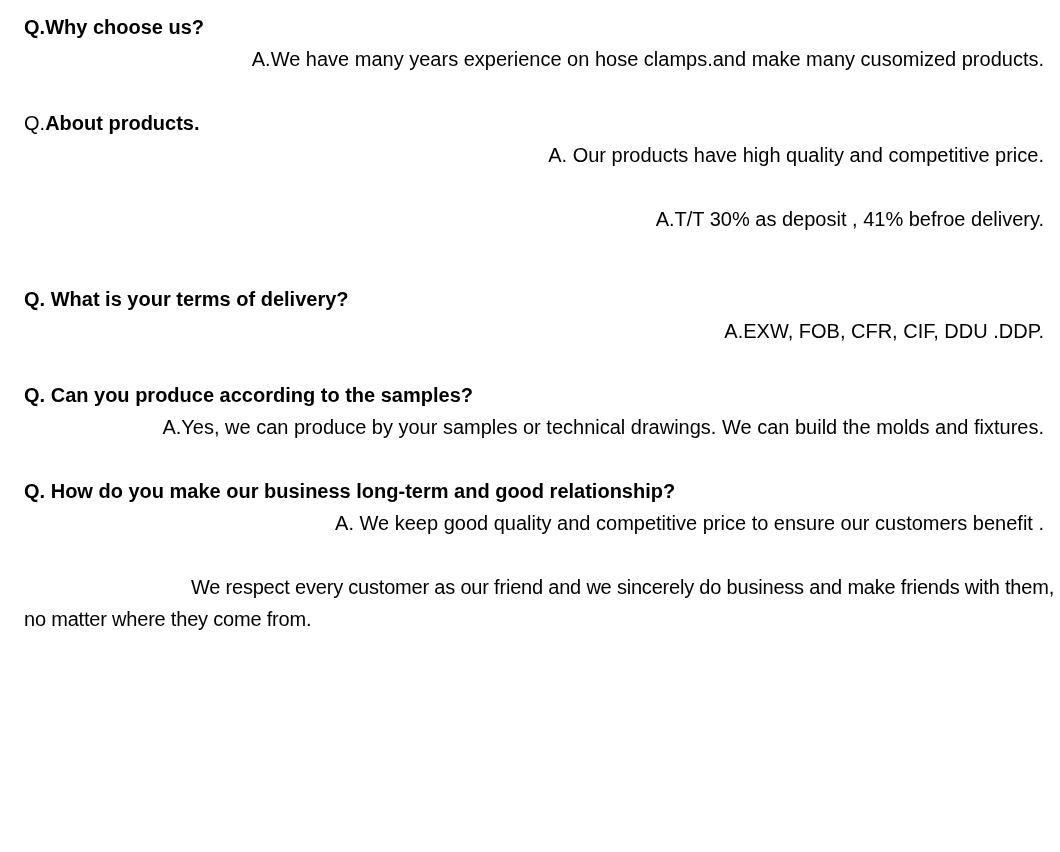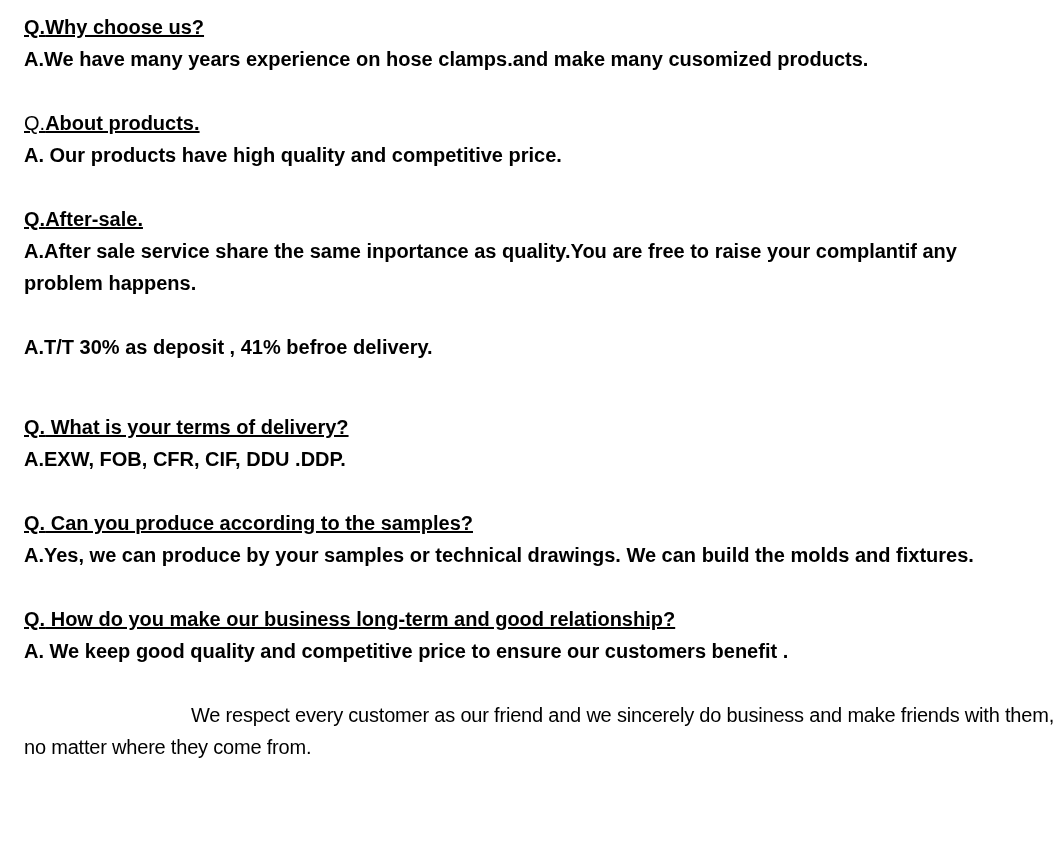--- a/index.html
+++ b/index.html
@@ -23,23 +23,23 @@
       width: 1020px;
     }
     .qa {
       margin: 0 0 32px 0;
     }
     .line {
       line-height: 32px;
       height: 32px;
       white-space: nowrap;
     }
-    .q { font-weight: bold; text-decoration: underline; }
+    .q { font-weight: bold; }
     .q .prefix-normal { font-weight: normal; }
-    .a { font-weight: bold; }
+    .a { font-weight: normal; text-align: right; }
     .closing {
       line-height: 32px;
       width: 1030px;
       letter-spacing: -0.2px;
     }
     .closing .l1 { white-space: pre; text-align: right; }
   </style>
 </head>
 <body>
 
@@ -48,25 +48,20 @@
   <div class="qa">
     <div class="line q"><span>Q.</span><span>Why choose us?</span></div>
     <div class="line a">A.We have many years experience on hose clamps.and make many cusomized products.</div>
   </div>
 
   <div class="qa">
     <div class="line q"><span class="prefix-normal">Q.</span><span>About products.</span></div>
     <div class="line a">A. Our products have high quality and competitive price.</div>
   </div>
 
-  <div class="qa">
-    <div class="line q"><span>Q.</span><span>After-sale.</span></div>
-    <div class="line a">A.After sale service share the same inportance as quality.You are free to raise your complantif any</div>
-    <div class="line a">problem happens.</div>
-  </div>
 
   <div class="qa">
     <div class="line a">A.T/T 30% as deposit , 41% befroe delivery.</div>
   </div>
 
   <div class="qa">
     <div class="line q" style="white-space:pre;margin-top:48px;"><span>Q.</span><span> What is your terms of delivery?</span></div>
     <div class="line a">A.EXW, FOB, CFR, CIF, DDU .DDP.</div>
   </div>
 

